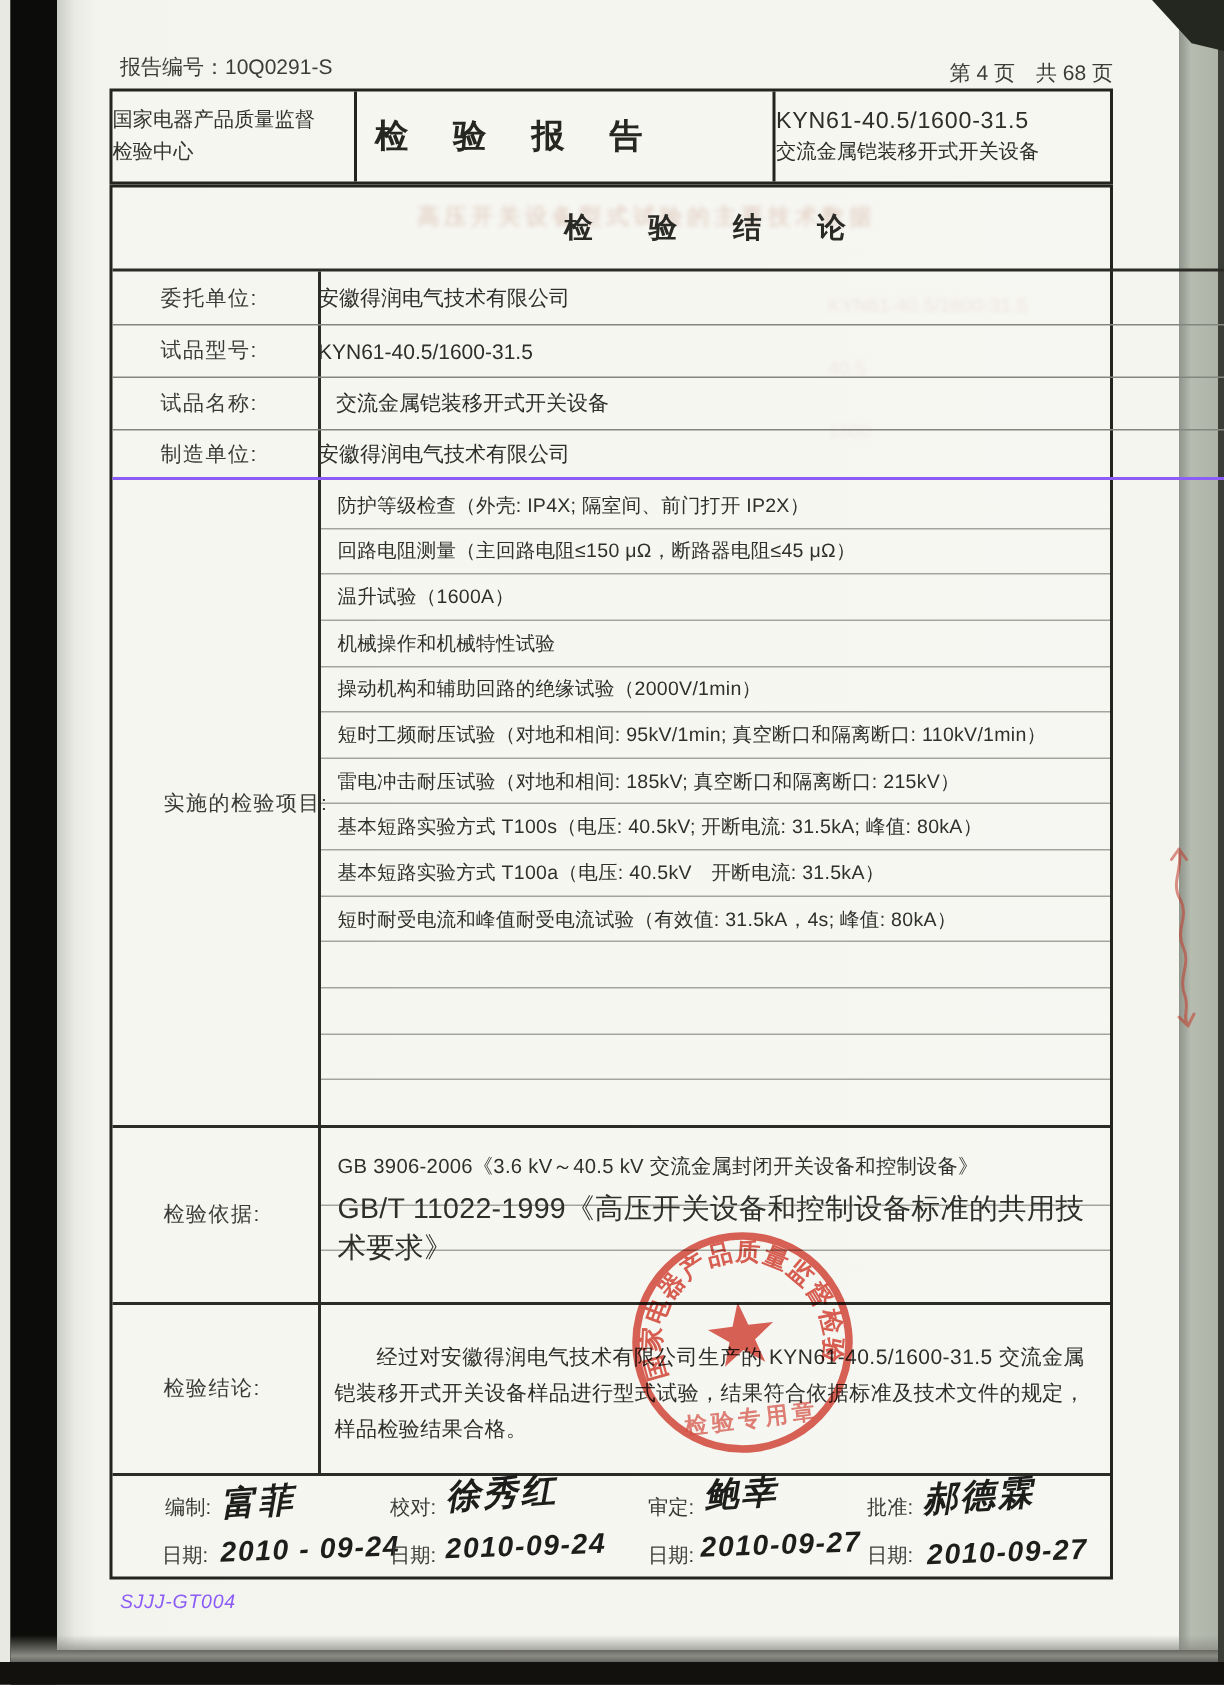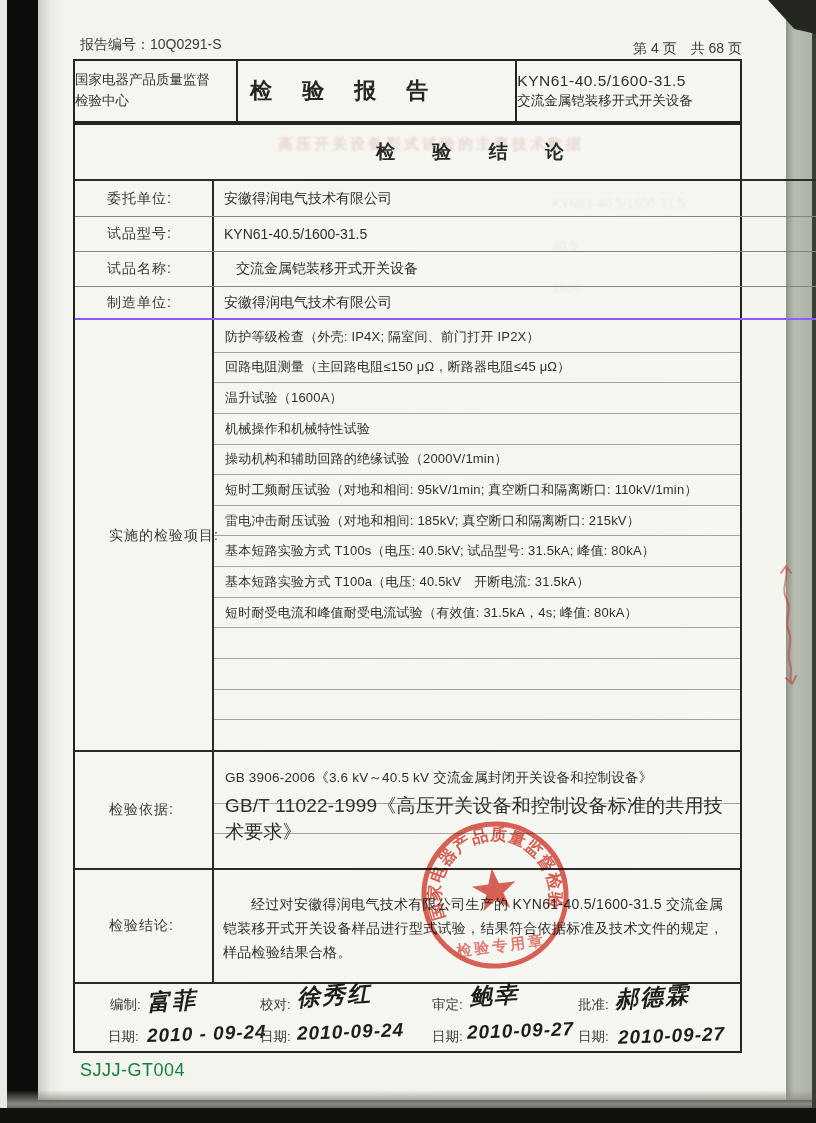--- a/index.html
+++ b/index.html
@@ -37,21 +37,21 @@
 
   
   .mtable{position:absolute;left:73px;top:123px;width:669px;height:930px;border:2px solid #24241f;
     box-sizing:border-box;background:rgba(250,250,247,.35);}
   .vdiv{position:absolute;left:137px;top:56px;width:2px;height:803px;background:#2c2c27;}
   .trow{position:absolute;left:0;width:790px;box-sizing:border-box;}
   .title-row{top:0;height:56px;border-bottom:2px solid #2c2c27;display:flex;align-items:center;
     justify-content:center;font-size:19px;font-weight:700;letter-spacing:16px;color:#292925;text-indent:16px;}
   .inforow{display:flex;align-items:center;border-bottom:1px solid #83867f;}
   .inforow .rl{width:137px;box-sizing:border-box;padding-left:32px;}
-  .inforow .rv{padding-left:12px;}
+  .inforow .rv{}
   .sect{position:absolute;left:0;width:665px;box-sizing:border-box;border-bottom:2px solid #2c2c27;}
   .sect .slabel{position:absolute;left:0;top:0;bottom:0;width:144px;display:flex;
     align-items:center;box-sizing:border-box;padding-left:34px;}
   .items-col{position:absolute;left:139px;top:0;bottom:0;right:0;display:flex;flex-direction:column;}
   .item-row{flex:1;display:flex;align-items:center;padding-left:11px;box-sizing:border-box;
     border-bottom:1px solid #a2a59e;font-size:13px;color:#2f2f2c;letter-spacing:.2px;}
   .item-row:last-child{border-bottom:none;}
   .basis-row1{height:52px;}
   .basis-row2{height:30px;}
   .basis-row3{flex:1;}
@@ -69,21 +69,21 @@
   .ghost{position:absolute;color:#a8603c;filter:blur(1.3px);white-space:nowrap;}
   .g-title{left:278px;top:135px;font-size:15px;letter-spacing:3px;opacity:.30;font-weight:700;}
   .g1{left:552px;top:196px;font-size:13px;opacity:.17;}
   .g2{left:552px;top:238px;font-size:13px;opacity:.16;}
   .g3{left:552px;top:280px;font-size:13px;opacity:.13;}
 
   .stamp{position:absolute;left:410px;top:810px;width:170px;height:170px;
     mix-blend-mode:multiply;opacity:.88;transform:rotate(-7deg);}
   .margin-mark{position:absolute;left:772px;top:562px;width:26px;height:132px;opacity:.55;}
 
-  .footer-code{position:absolute;left:80px;top:1060px;font-size:18px;color:#15803d;letter-spacing:.5px;}
+  .footer-code{position:absolute;left:80px;top:1060px;font-size:13px;color:#8b5cf6;letter-spacing:.5px;font-style:italic;}
 </style>
 </head>
 <body>
 
 <div class="stage">
   <div class="edge-white"></div>
   <div class="edge-black"></div>
   <div class="paper"></div>
   <div class="edge-right"></div>
   <div class="edge-farright"></div>
@@ -142,21 +142,21 @@
     <div class="sect" style="top:197px;height:430px;">
       <div class="slabel lbl">实施的检验项目:</div>
       <div class="items-col">
         <div class="item-row">防护等级检查（外壳: IP4X; 隔室间、前门打开 IP2X）</div>
         <div class="item-row">回路电阻测量（主回路电阻≤150 μΩ，断路器电阻≤45 μΩ）</div>
         <div class="item-row">温升试验（1600A）</div>
         <div class="item-row">机械操作和机械特性试验</div>
         <div class="item-row">操动机构和辅助回路的绝缘试验（2000V/1min）</div>
         <div class="item-row">短时工频耐压试验（对地和相间: 95kV/1min; 真空断口和隔离断口: 110kV/1min）</div>
         <div class="item-row">雷电冲击耐压试验（对地和相间: 185kV; 真空断口和隔离断口: 215kV）</div>
-        <div class="item-row">基本短路实验方式 T100s（电压: 40.5kV; 试品型号: 31.5kA; 峰值: 80kA）</div>
+        <div class="item-row">基本短路实验方式 T100s（电压: 40.5kV; 开断电流: 31.5kA; 峰值: 80kA）</div>
         <div class="item-row">基本短路实验方式 T100a（电压: 40.5kV　开断电流: 31.5kA）</div>
         <div class="item-row">短时耐受电流和峰值耐受电流试验（有效值: 31.5kA，4s; 峰值: 80kA）</div>
         <div class="item-row"></div>
         <div class="item-row"></div>
         <div class="item-row"></div>
         <div class="item-row"></div>
       </div>
     </div>
 
     <div class="sect" style="top:627px;height:118px;">

